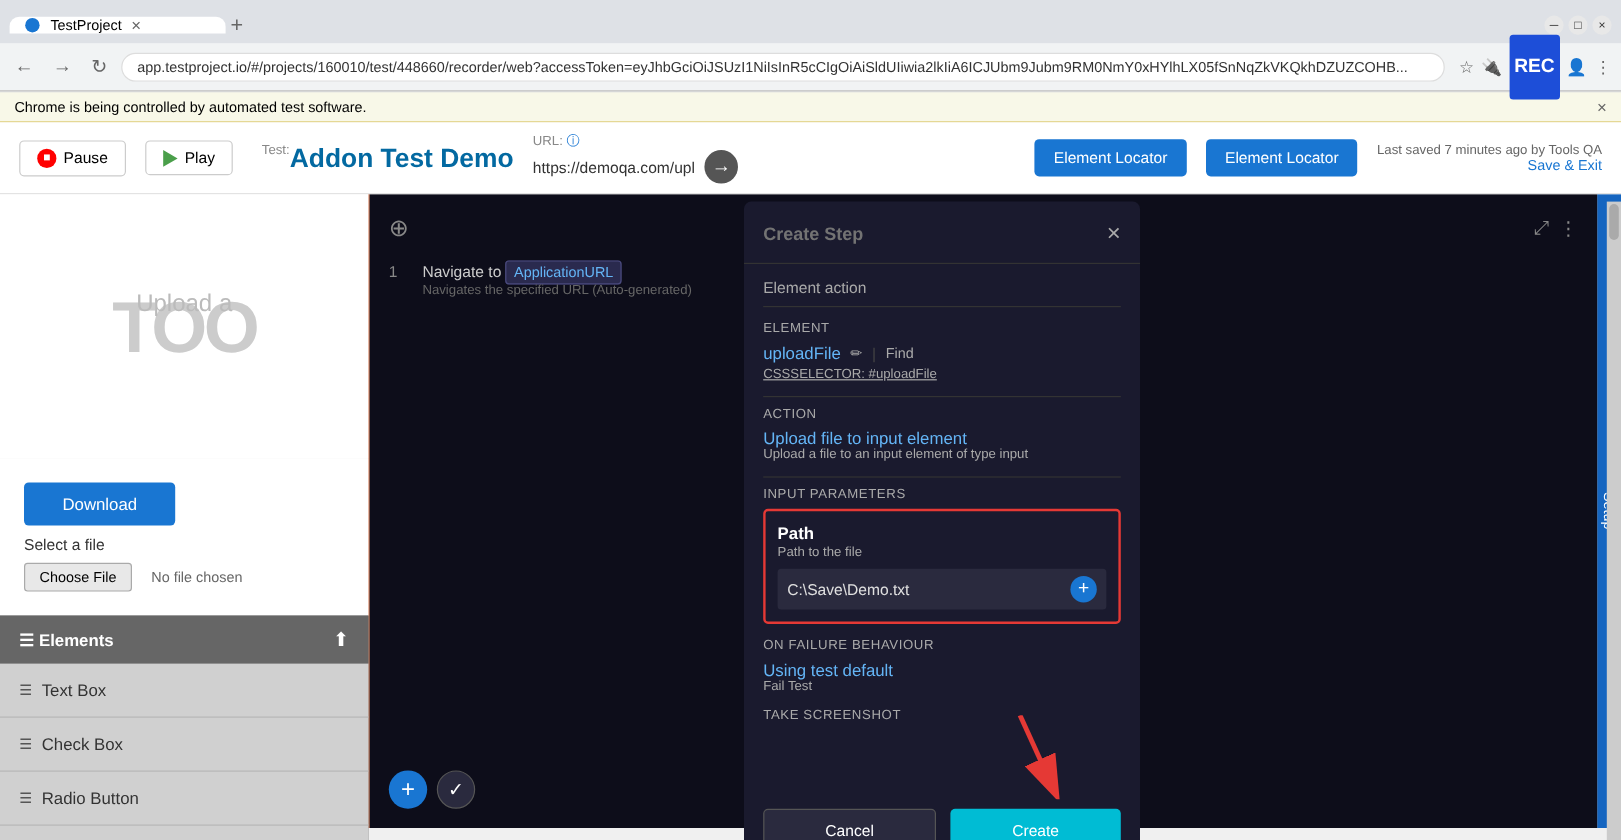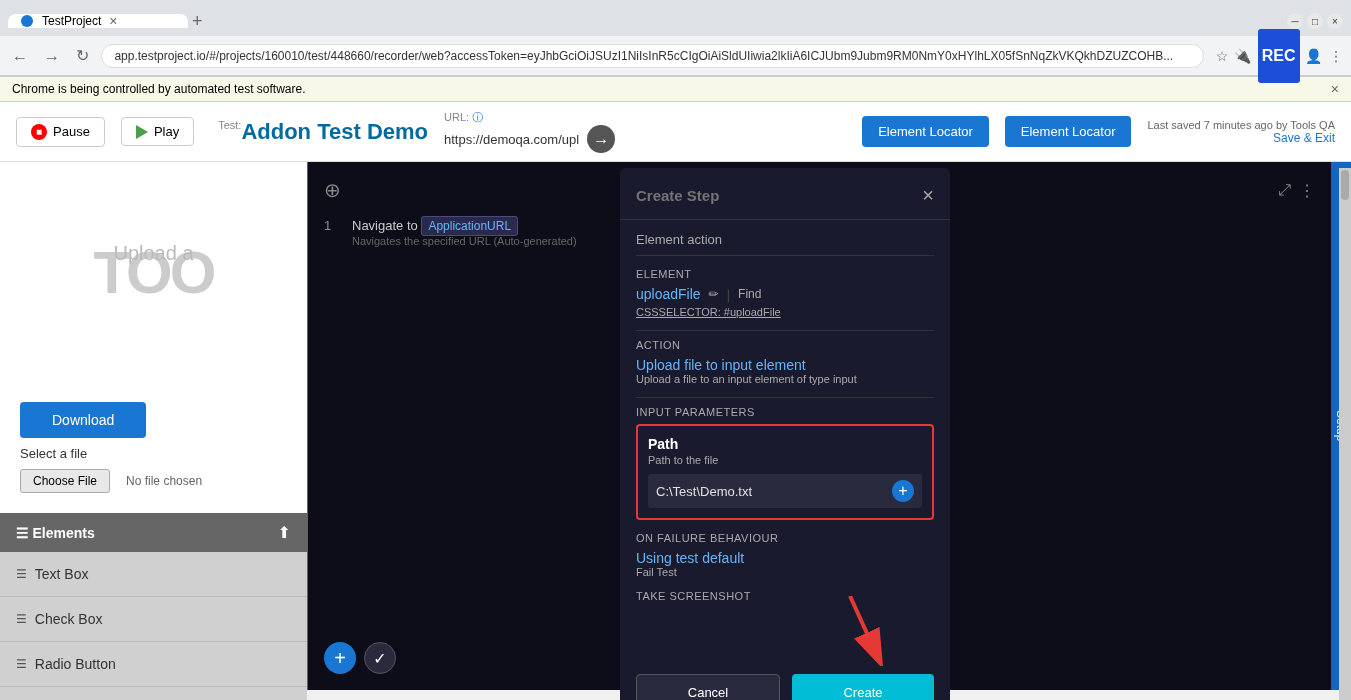--- a/index.html
+++ b/index.html
@@ -291,21 +291,21 @@
       </div>
 
       <div class="divider"></div>
 
       <div class="input-params-section">
         <div class="section-label">Input parameters</div>
         <div class="path-box">
           <div class="path-title">Path</div>
           <div class="path-desc">Path to the file</div>
           <div class="path-input-row">
-            <span class="path-value">C:\Test\Demo.txt</span>
+            <span class="path-value">C:\Save\Demo.txt</span>
             <button class="path-add-btn">+</button>
           </div>
         </div>
       </div>
 
       <div class="failure-section">
         <div class="section-label">On Failure Behaviour</div>
         <div class="failure-link">Using test default</div>
         <div class="failure-desc">Fail Test</div>
       </div>

